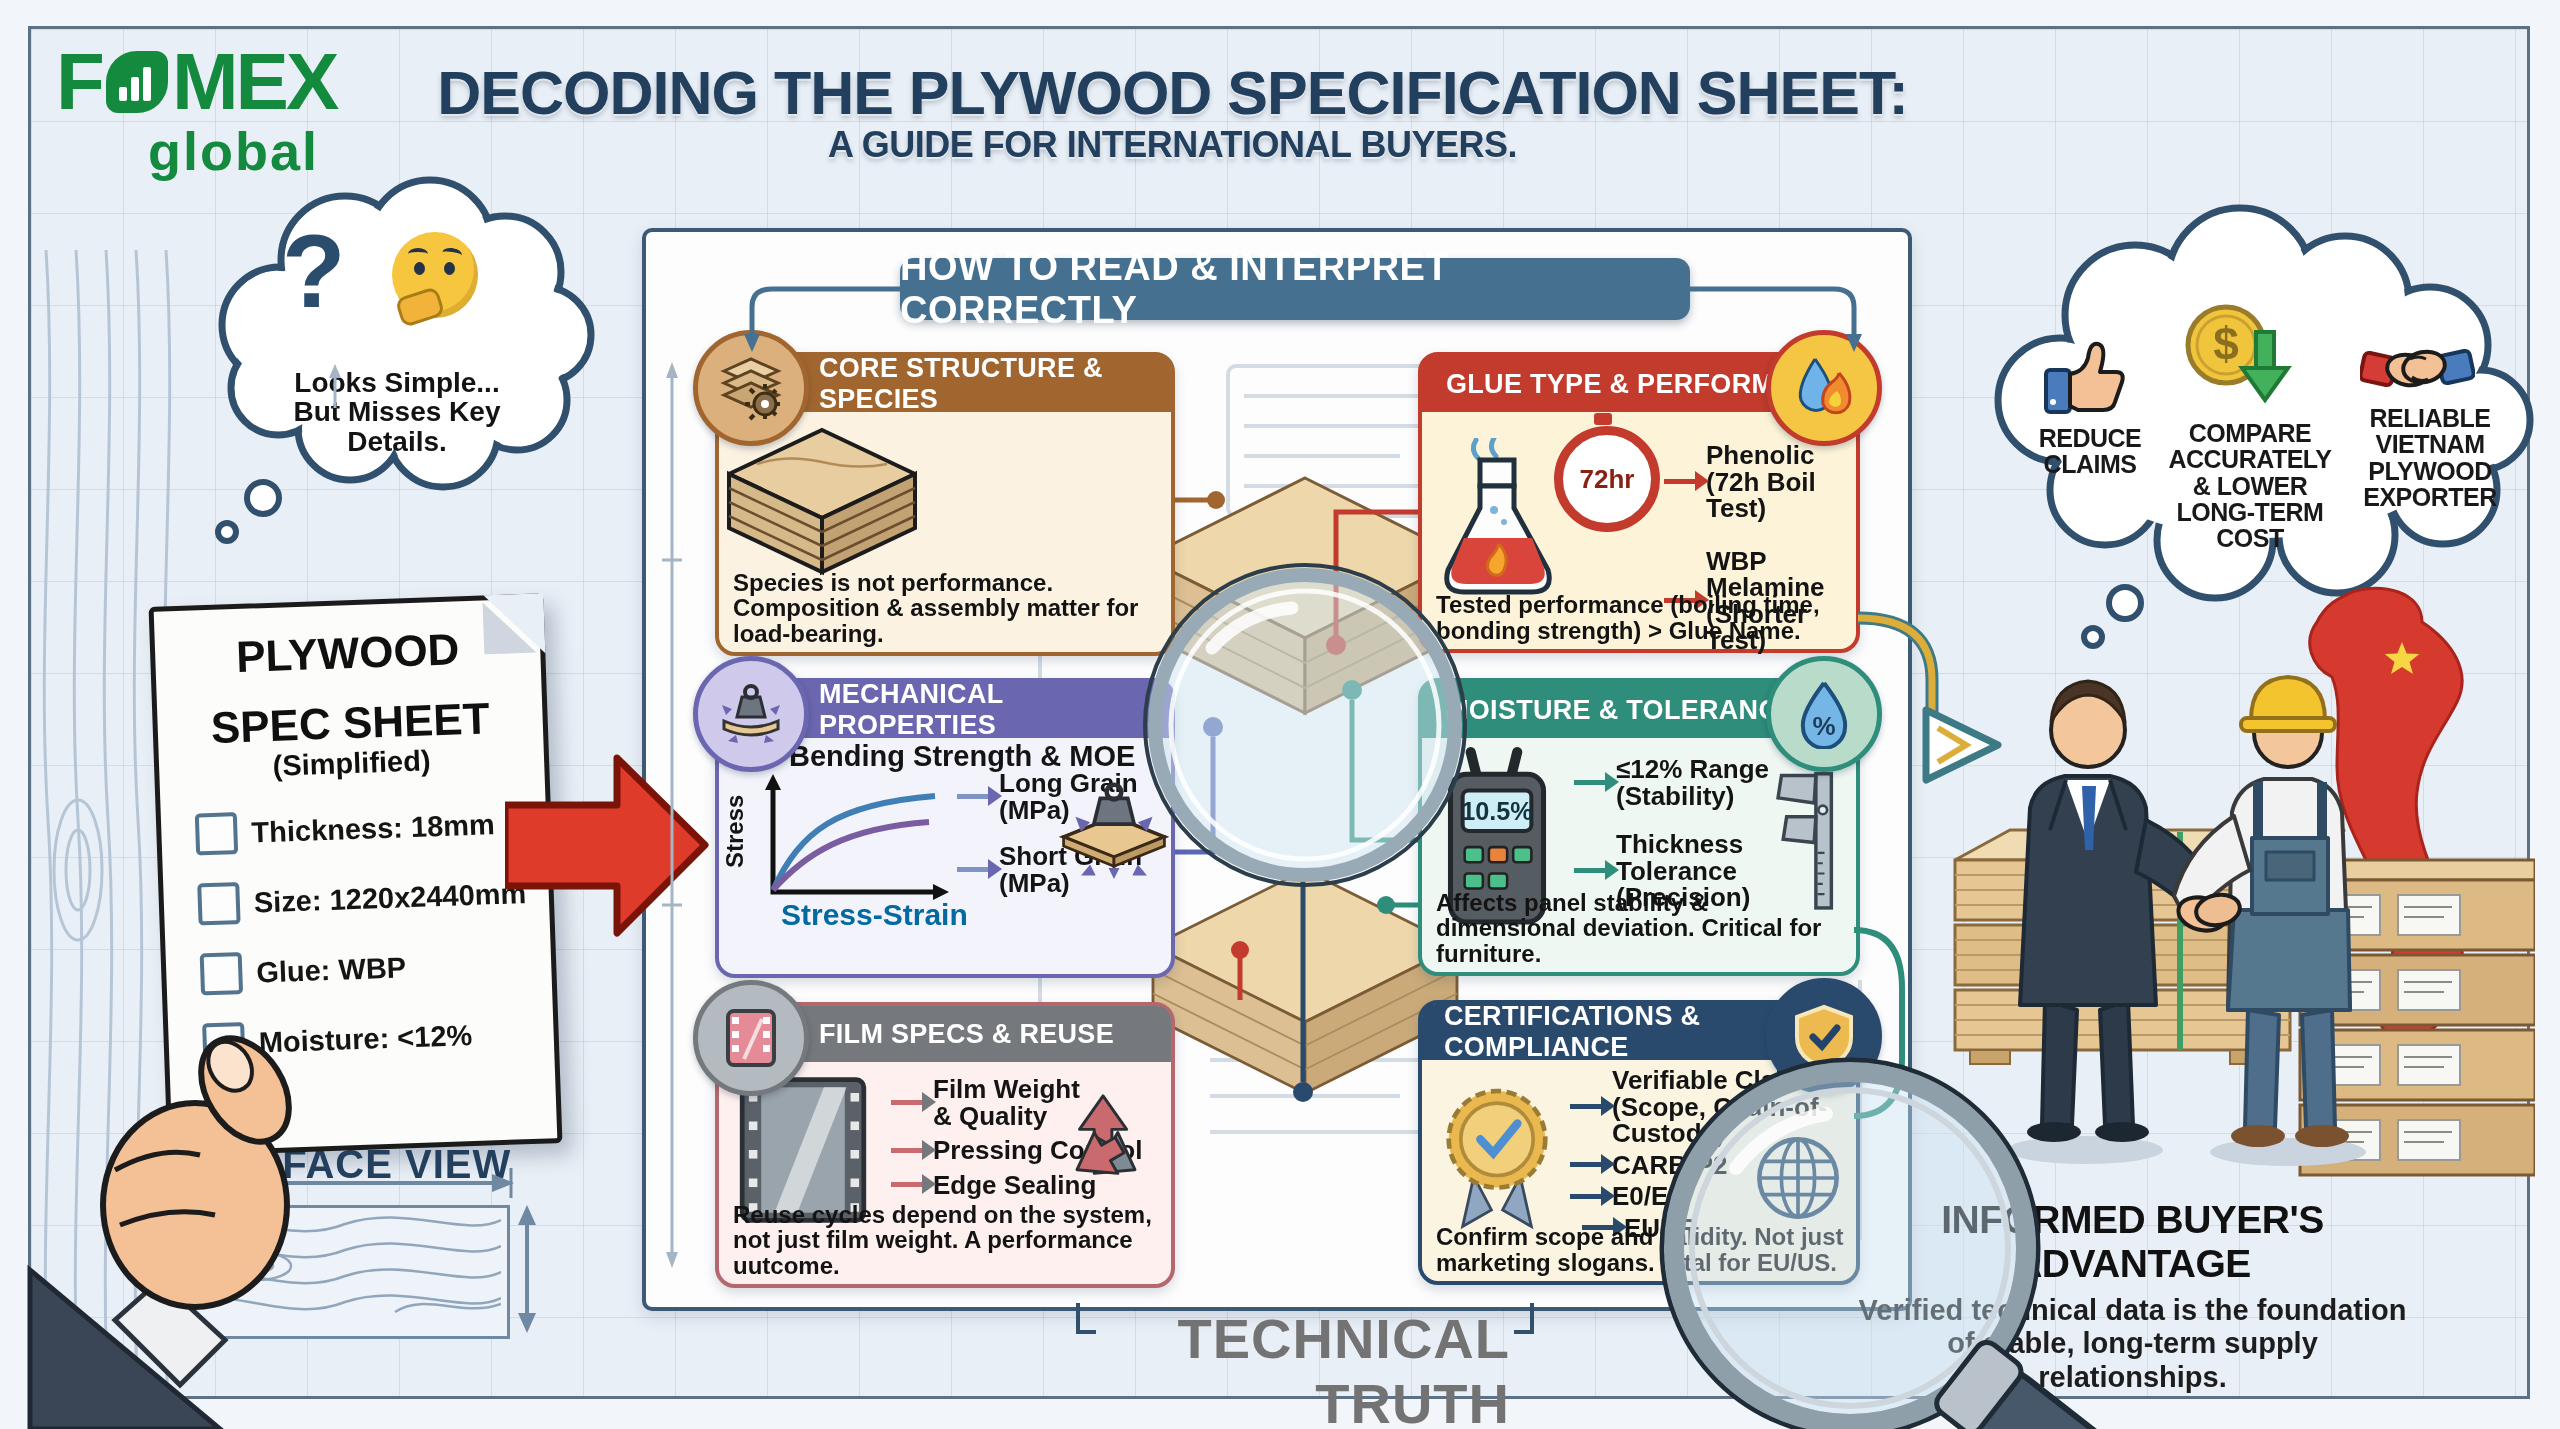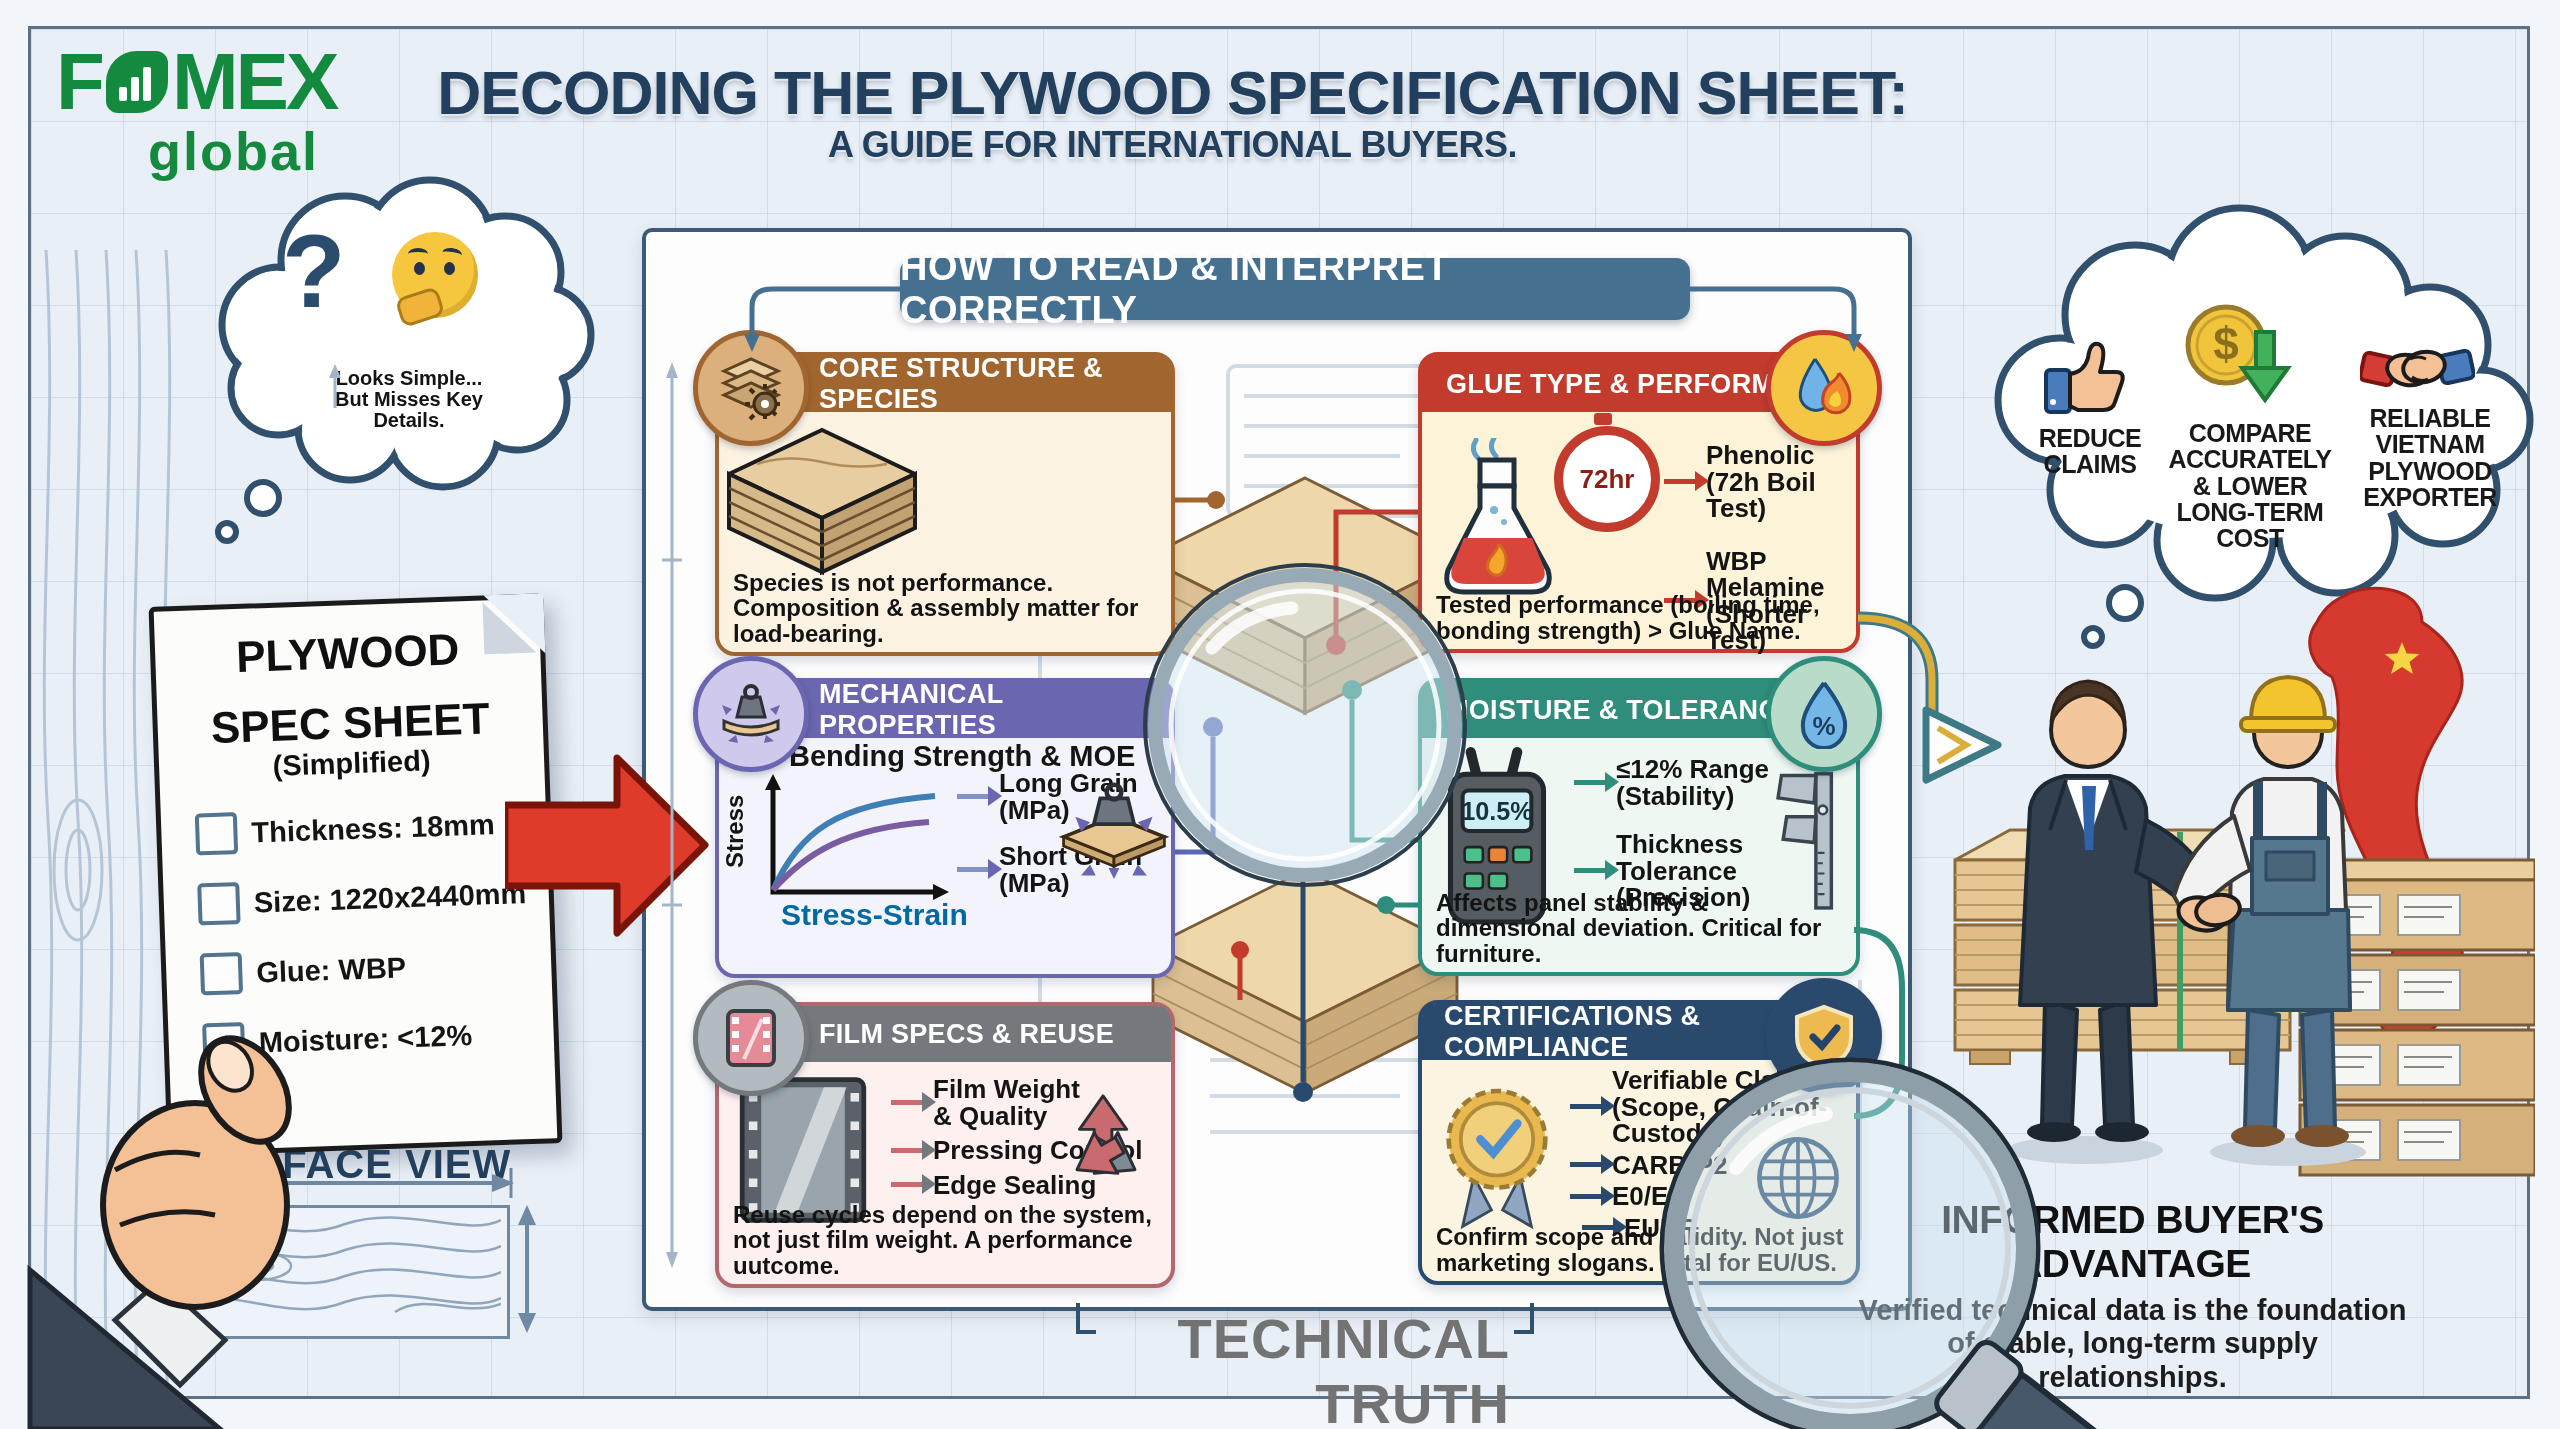--- a/index.html
+++ b/index.html
@@ -79,21 +79,21 @@
   .cloud-col{position:absolute;text-align:center;font-weight:800;font-size:25px;line-height:1.05;
      color:#191919;letter-spacing:-0.5px;}
   
   #face{left:392px;top:232px;width:86px;height:86px;background:#f6c63f;border-radius:50%;z-index:3;
      box-shadow:inset -4px -6px 0 rgba(180,130,20,.35);}
   #face .eye{position:absolute;width:11px;height:13px;background:#23324a;border-radius:50%;top:30px;}
   #face .brow{position:absolute;width:20px;height:8px;border-top:4px solid #23324a;border-radius:50%;top:16px;}
   #face .hand{position:absolute;width:38px;height:24px;background:#f2b33a;border:3px solid #a97c14;
      border-radius:10px;left:6px;bottom:-4px;transform:rotate(-18deg);}
   #qmark{left:282px;top:212px;font-size:104px;font-weight:800;color:#2b4d6d;z-index:3;}
-  #cloud1-text{left:264px;top:368px;width:290px;text-align:center;font-weight:800;font-size:20px;
+  #cloud1-text{left:252px;top:368px;width:290px;text-align:center;font-weight:800;font-size:28px;
      line-height:1.05;color:#131313;z-index:3;}
   .rot90{transform:rotate(-90deg);transform-origin:left top;}
 </style>
 </head>
 <body>
 
 <div id="stage">
   <div id="frame"></div>
 
   <svg class="abs" style="left:32px;top:250px;z-index:1" width="160" height="1150" viewBox="0 0 160 1150">

